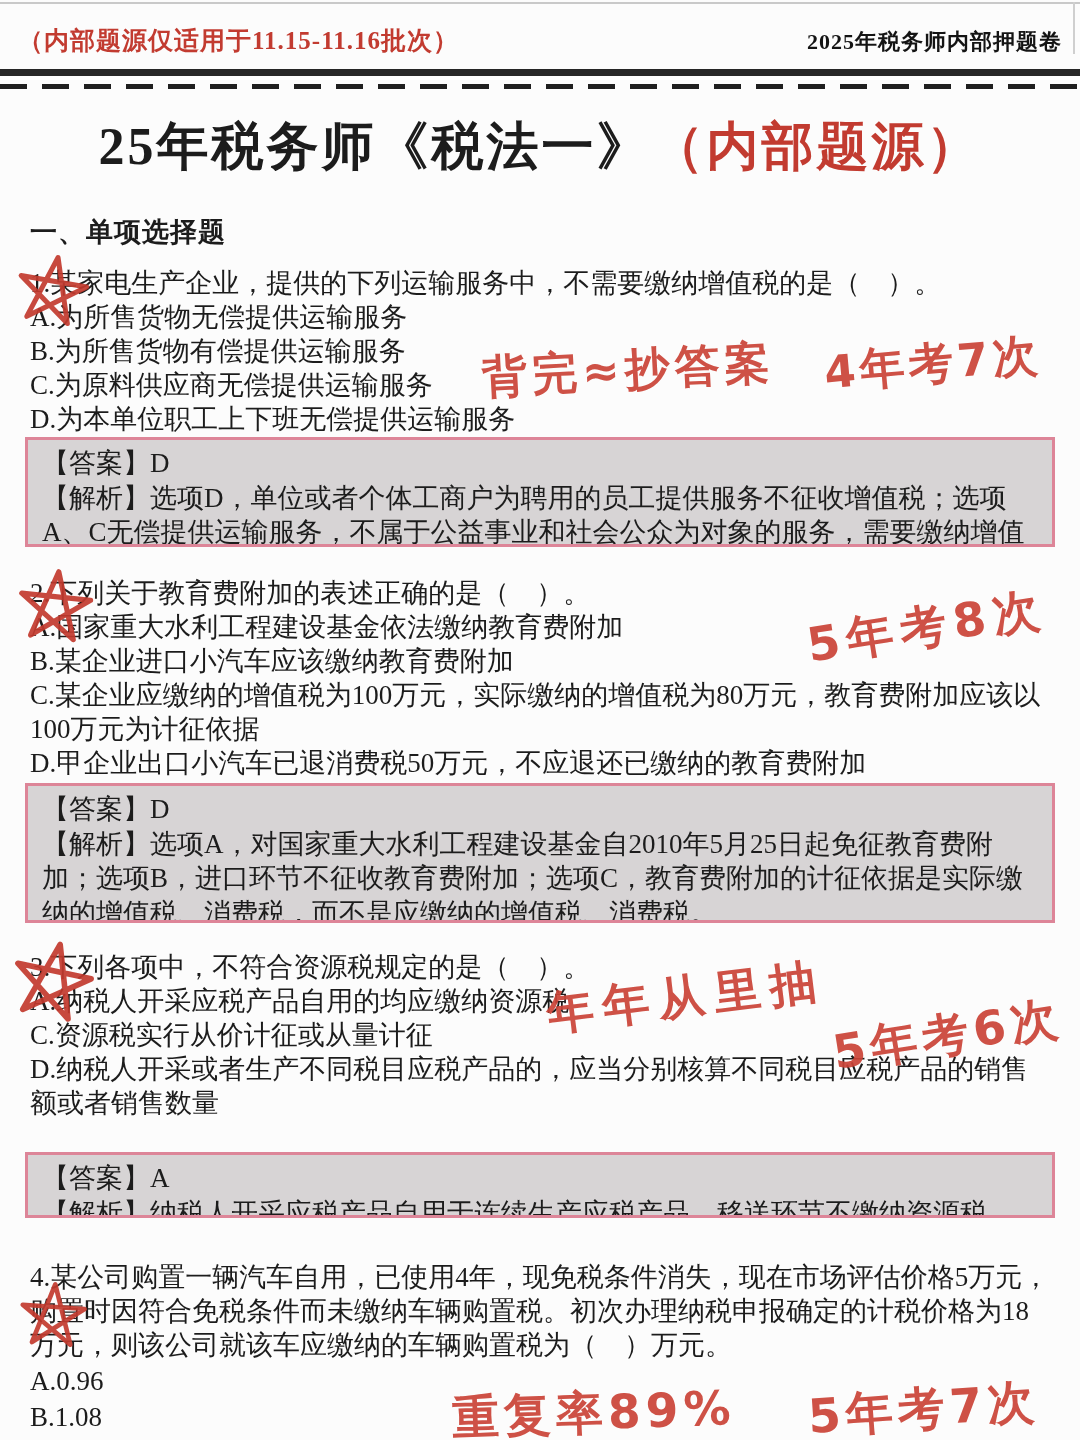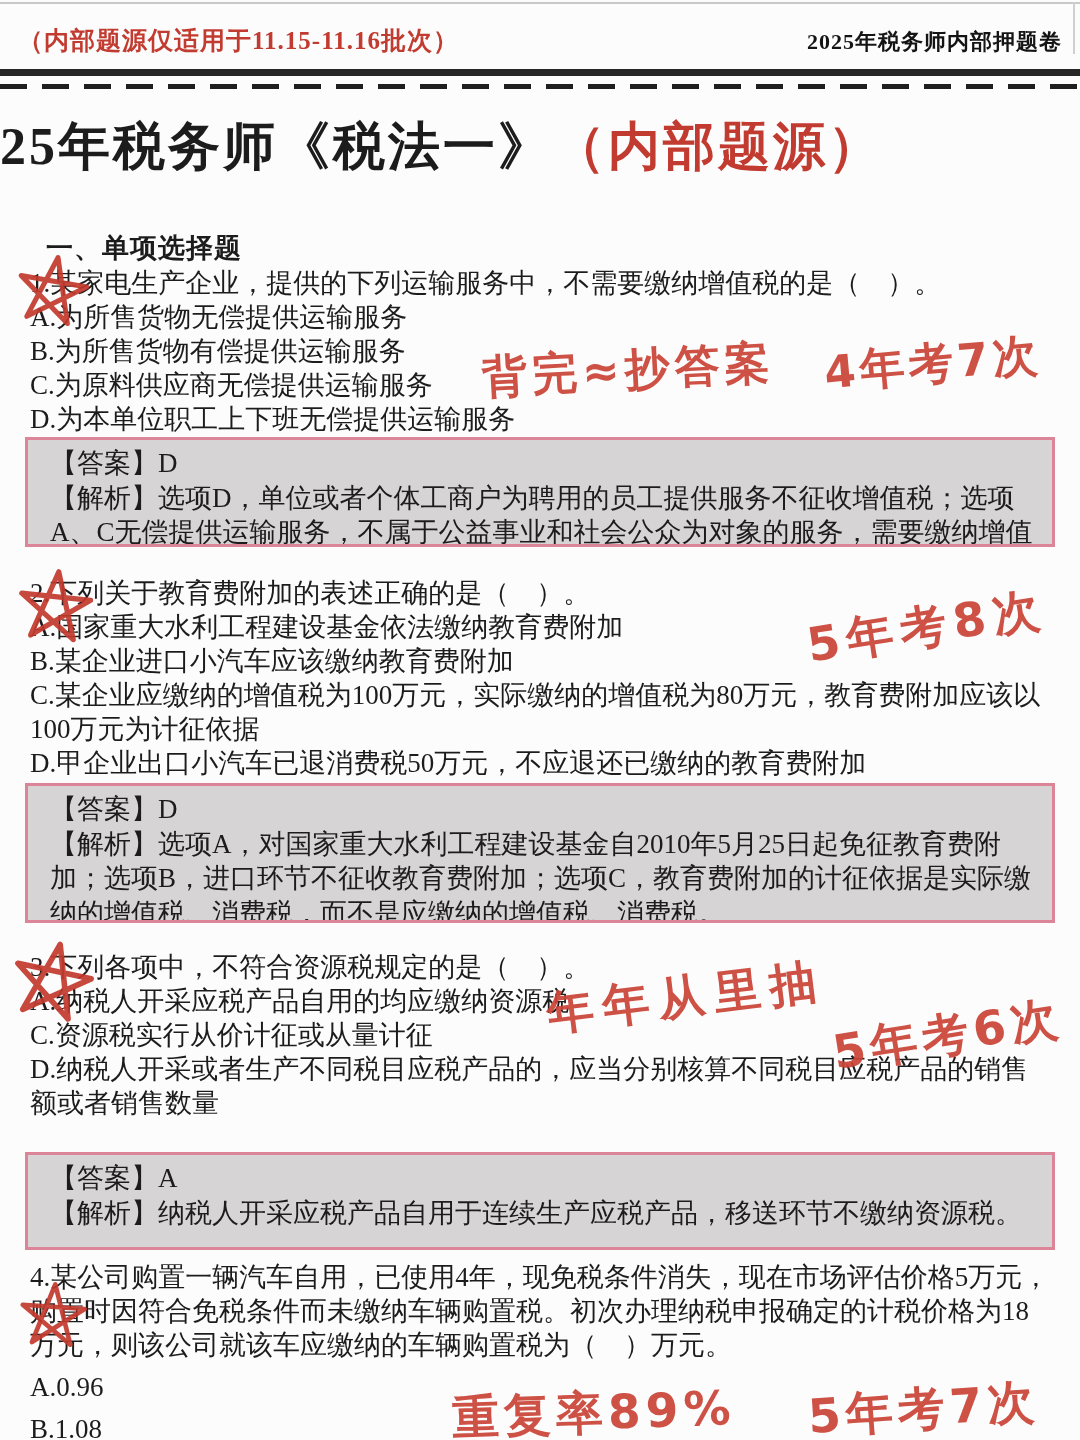--- a/index.html
+++ b/index.html
@@ -21,42 +21,42 @@
   .header{top:24px;left:18px;width:1044px;display:flex;justify-content:space-between;align-items:baseline;font-family:Liberation Serif, serif;}
   .header-left{color:#c23b30;font-weight:bold;font-size:25px;letter-spacing:1px;}
   .header-right{color:#141414;font-weight:bold;font-size:22px;letter-spacing:1px;}
 
   
   .bar-solid{top:69px;left:0;width:1080px;height:7px;background:#262626;}
   .bar-dashed{top:84px;left:0;width:1080px;height:5px;
     background:repeating-linear-gradient(90deg,#1f1f1f 0px,#1f1f1f 27px,transparent 27px,transparent 42px);}
 
   
-  .doc-title{top:112px;left:0;width:1080px;text-align:left;font-weight:bold;font-size:52px;letter-spacing:3px;white-space:nowrap;}
+  .doc-title{top:112px;left:0;width:1080px;text-align:center;font-weight:bold;font-size:52px;letter-spacing:3px;white-space:nowrap;}
   .doc-title .red{color:#c23b30;}
 
   .section-heading{top:214px;left:30px;font-size:27px;font-weight:bold;letter-spacing:1px;}
 
   
   .question{left:30px;width:1022px;font-size:27px;line-height:34px;}
   .question p{margin:0;}
   .q1{top:266px;}
   .q2{top:576px;}
   .q3{top:950px;}
   .q4{top:1260px;}
-  .q4 .option{margin-top:8px;}
+  .q4 .option{margin-top:2px;}
 
   
   .answer-box{left:25px;width:1030px;box-sizing:border-box;
     background:#d7d4d5;border:3px solid #dd8598;
-    padding:6px 14px 8px 22px;font-size:27px;line-height:34.5px;overflow:hidden;}
+    padding:6px 14px 8px 14px;font-size:27px;line-height:34.5px;overflow:hidden;}
   .answer-box p{margin:0;}
   .box1{top:437px;height:110px;}
   .box2{top:783px;height:140px;}
-  .box3{top:1152px;height:98px;}
+  .box3{top:1152px;height:66px;}
 
   
   .star{position:absolute;overflow:visible;}
   .star polygon{fill:none;stroke:#c2392e;stroke-width:4;stroke-linejoin:round;stroke-linecap:round;opacity:.92;}
   .star1{left:14px;top:252px;width:76px;height:80px;transform:rotate(10deg);}
   .star2{left:16px;top:566px;width:78px;height:84px;transform:rotate(6deg);}
   .star3{left:8px;top:938px;width:88px;height:90px;transform:rotate(12deg);}
   .star4{left:18px;top:1268px;width:70px;height:98px;transform:rotate(4deg);}
 
   
@@ -81,21 +81,21 @@
   <span class="header-right">2025年税务师内部押题卷</span>
 </div>
 
 <div class="abs bar-solid"></div>
 <div class="abs bar-dashed"></div>
 
 <h1 class="abs doc-title" style="margin:0;">
   <span>25年税务师《税法一》</span><span class="red">（内部题源）</span>
 </h1>
 
-<h2 class="abs section-heading" style="margin:16px;">一、单项选择题</h2>
+<h2 class="abs section-heading" style="margin:0;">一、单项选择题</h2>
 
 <section class="abs question q1">
   <p class="stem">1.某家电生产企业，提供的下列运输服务中，不需要缴纳增值税的是（　）。</p>
   <p class="option">A.为所售货物无偿提供运输服务</p>
   <p class="option">B.为所售货物有偿提供运输服务</p>
   <p class="option">C.为原料供应商无偿提供运输服务</p>
   <p class="option">D.为本单位职工上下班无偿提供运输服务</p>
 </section>
 
 <div class="abs answer-box box1">

